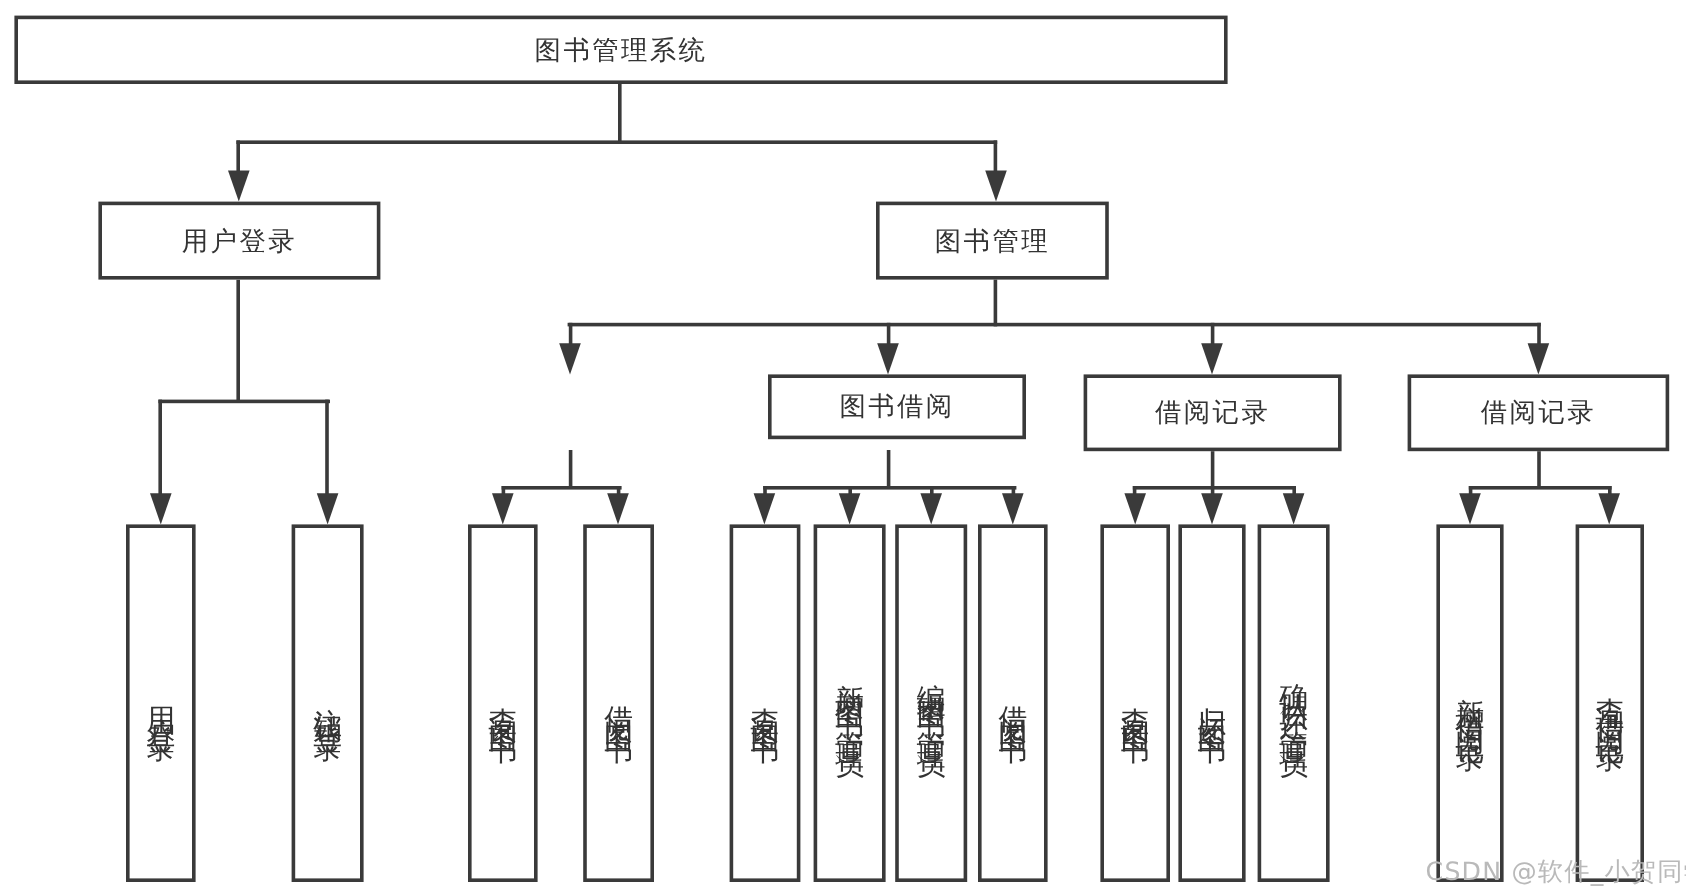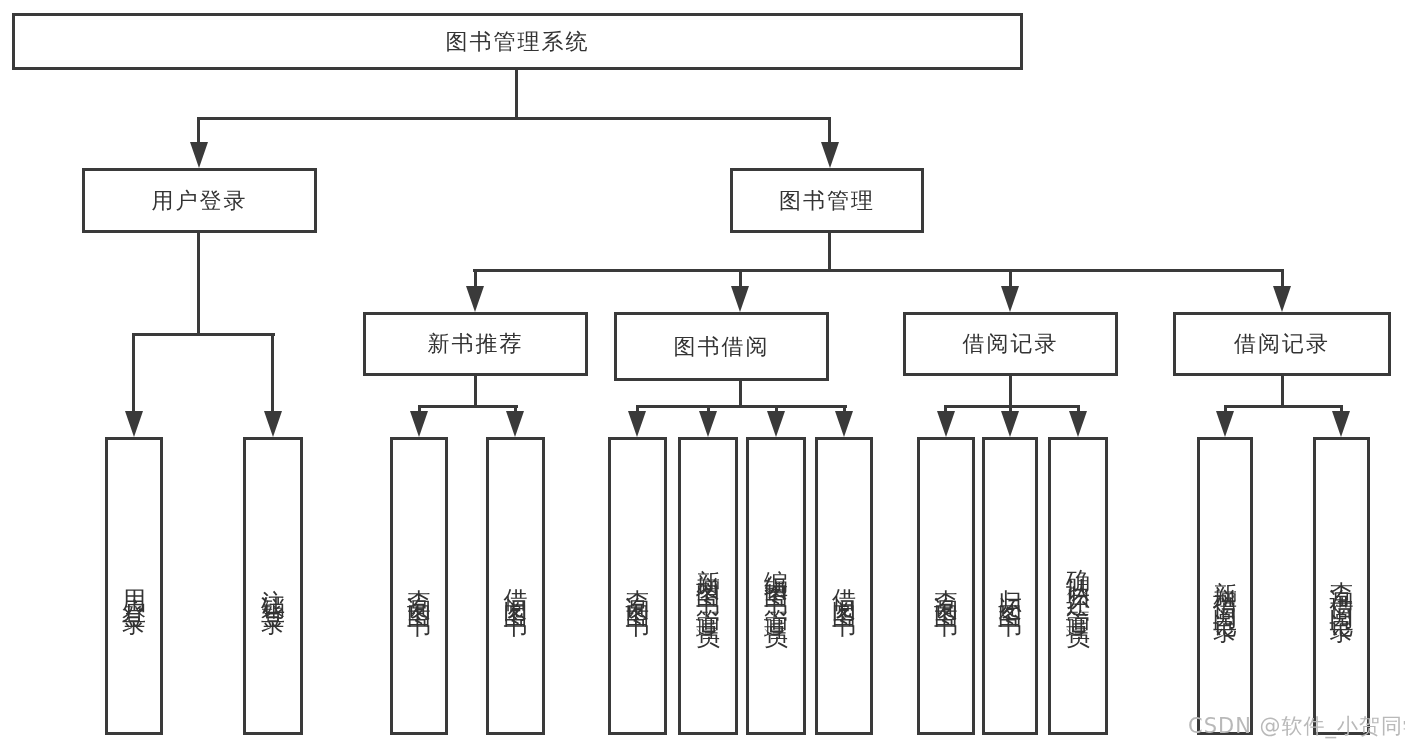--- a/index.html
+++ b/index.html
@@ -42,25 +42,22 @@
   </div>
 
   <div class="box" style="left:82px;top:168px;width:235px;height:65px;">
     <span class="hlabel">用户登录</span>
   </div>
 
   <div class="box" style="left:711px;top:168px;width:194px;height:65px;margin-left:19px;">
     <span class="hlabel">图书管理</span>
   </div>
 
-  <div class="box" style="left:363px;top:312px;width:225px;height:64px;">
-    <span class="hlabel">新书推荐</span>
-  </div>
 
-  <div class="box" style="left:614px;top:312px;width:215px;height:69px;">
+  <div class="box" style="left:640px;top:312px;width:215px;height:54px;">
     <span class="hlabel">图书借阅</span>
   </div>
 
   <div class="box" style="left:903px;top:312px;width:215px;height:64px;">
     <span class="hlabel">借阅记录</span>
   </div>
 
   <div class="box" style="left:1173px;top:312px;width:218px;height:64px;">
     <span class="hlabel">借阅记录</span>
   </div>

